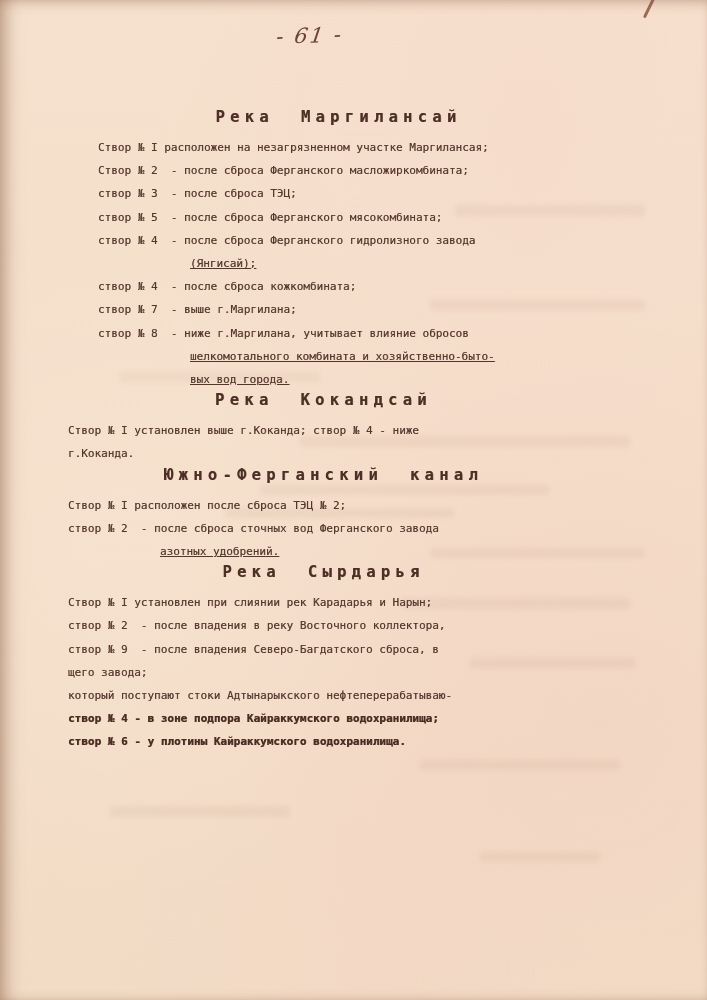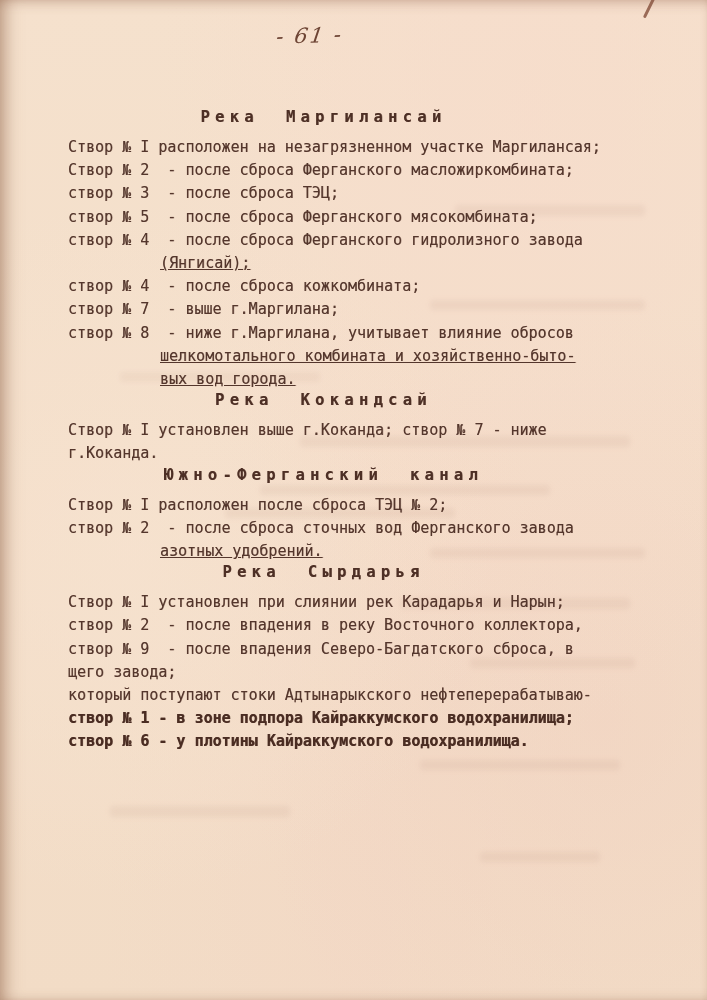--- a/index.html
+++ b/index.html
@@ -38,35 +38,35 @@
     margin: 6px auto 0 auto;
     padding-right: 96px;
     font-family: "DejaVu Serif", serif;
     font-style: italic;
     font-size: 21px;
     letter-spacing: 2px;
     color: #6d4434;
     transform: skewX(-10deg) rotate(-2deg);
   }
   .section { }
-  .section.first { margin-top: 62px; }
+  .section.first { margin-top: 62px; margin-left: 30px; }
   .heading {
     margin: 0 0 10px 0;
     text-align: center;
     padding-right: 70px;
     font-size: 15.5px;
     font-weight: bold;
     letter-spacing: 0.34em;
     word-spacing: 0.8em;
     color: #4d2f25;
     text-shadow: 0.4px 0 0 rgba(77,47,37,0.55);
   }
   .line {
     margin: 0;
-    font-size: 15px;
+    font-size: 11px;
     line-height: 23.2px;
     white-space: pre-wrap;
     text-shadow: 0.35px 0 0 rgba(84,54,44,0.5);
   }
   .line.indent { padding-left: 92px; text-decoration: underline; }
   .line.bold {
     font-weight: bold;
     text-shadow: 0.5px 0 0 rgba(70,40,30,0.7);
     color: #4a2c22;
   }
@@ -143,21 +143,21 @@
           <p class="line">створ № 8  - ниже г.Маргилана, учитывает влияние обросов</p>
           <p class="line indent">шелкомотального комбината и хозяйственно-быто-</p>
           <p class="line indent">вых вод города.</p>
         </div>
     </div>
 
     <div class="section">
       <h2 class="heading">Река Кокандсай</h2>
       <div class="lines">
 
-      <p class="line">Створ № I установлен выше г.Коканда; створ № 7 - ниже</p>
+      <p class="line">Створ № I установлен выше г.Коканда; створ № 4 - ниже</p>
           <p class="line">г.Коканда.</p>
         </div>
     </div>
 
     <div class="section">
       <h2 class="heading">Южно-Ферганский канал</h2>
       <div class="lines">
 
       <p class="line">Створ № I расположен после сброса ТЭЦ № 2;</p>
           <p class="line">створ № 2  - после сброса сточных вод Ферганского завода</p>
@@ -167,19 +167,19 @@
 
     <div class="section">
       <h2 class="heading">Река Сырдарья</h2>
       <div class="lines">
 
       <p class="line">Створ № I установлен при слиянии рек Карадарья и Нарын;</p>
           <p class="line">створ № 2  - после впадения в реку Восточного коллектора,</p>
           <p class="line">створ № 9  - после впадения Северо-Багдатского сброса, в</p>
           <p class="line">щего завода;</p>
           <p class="line">который поступают стоки Адтынарыкского нефтеперерабатываю-</p>
-          <p class="line bold">створ № 1 - в зоне подпора Кайраккумского водохранилища;</p>
+          <p class="line bold">створ № 4 - в зоне подпора Кайраккумского водохранилища;</p>
           <p class="line bold">створ № 6 - у плотины Кайраккумского водохранилища.</p>
         </div>
     </div>
 
   </div>
 </div>
 
 </body></html>

